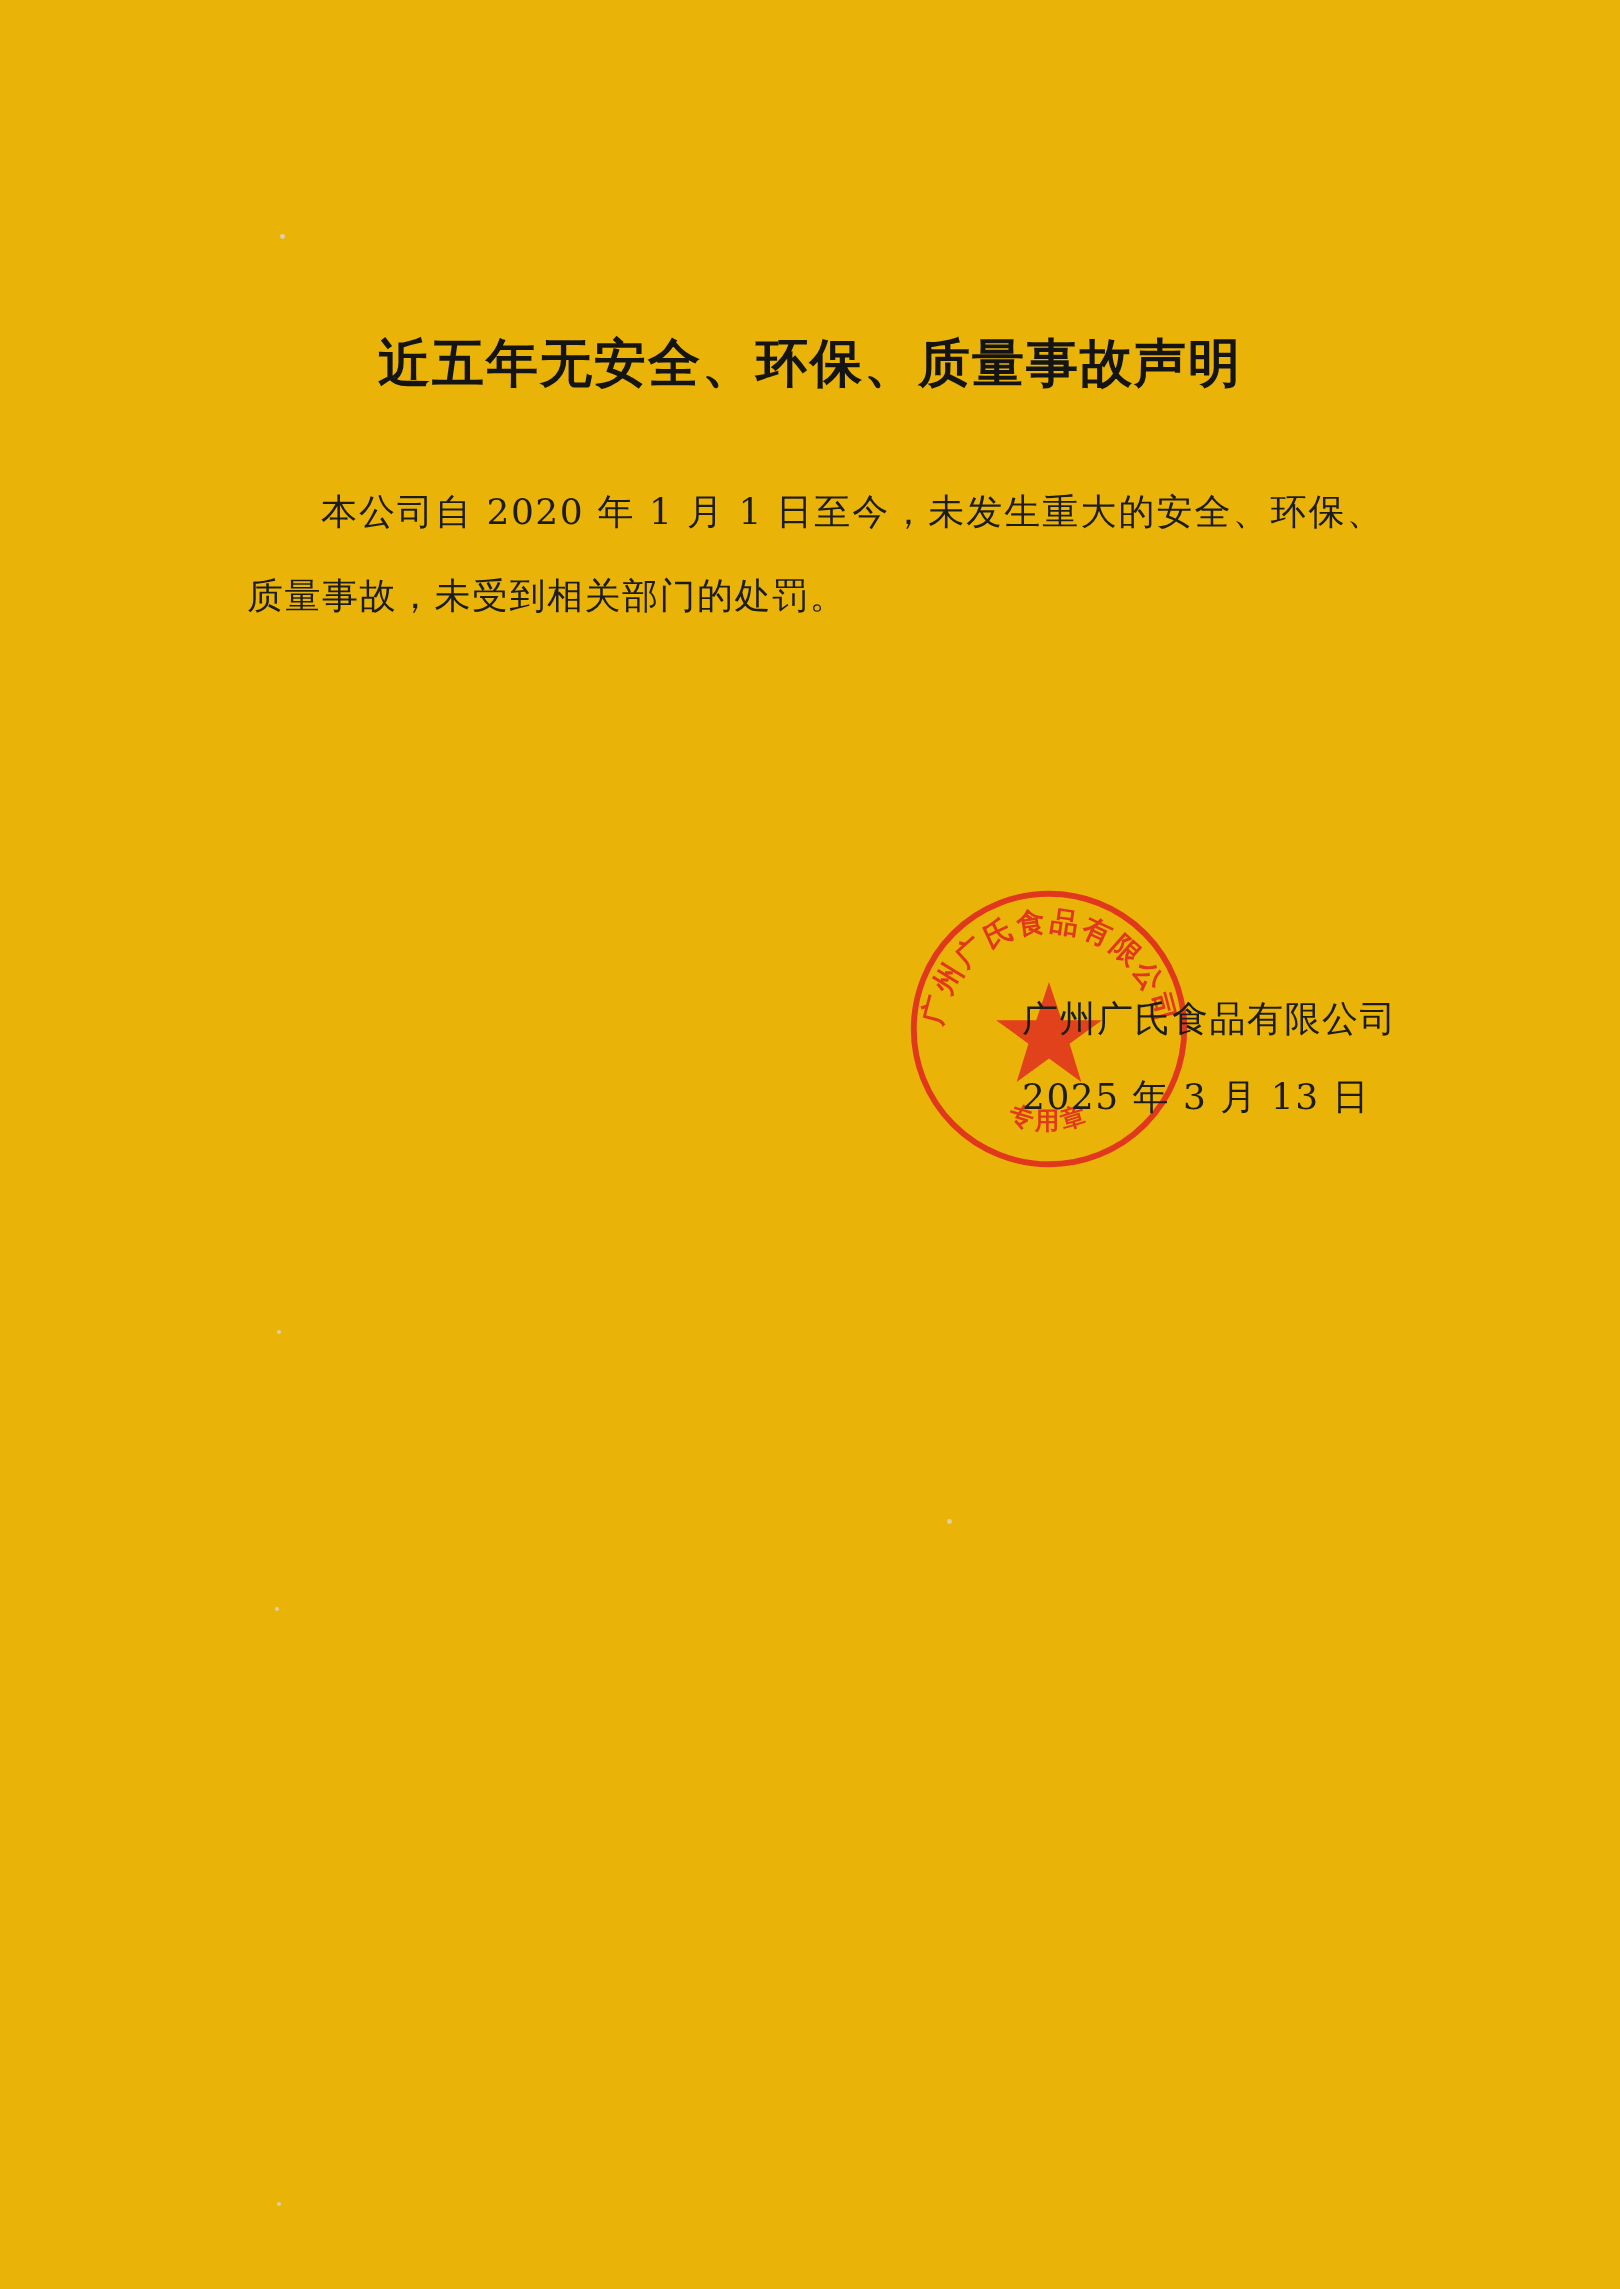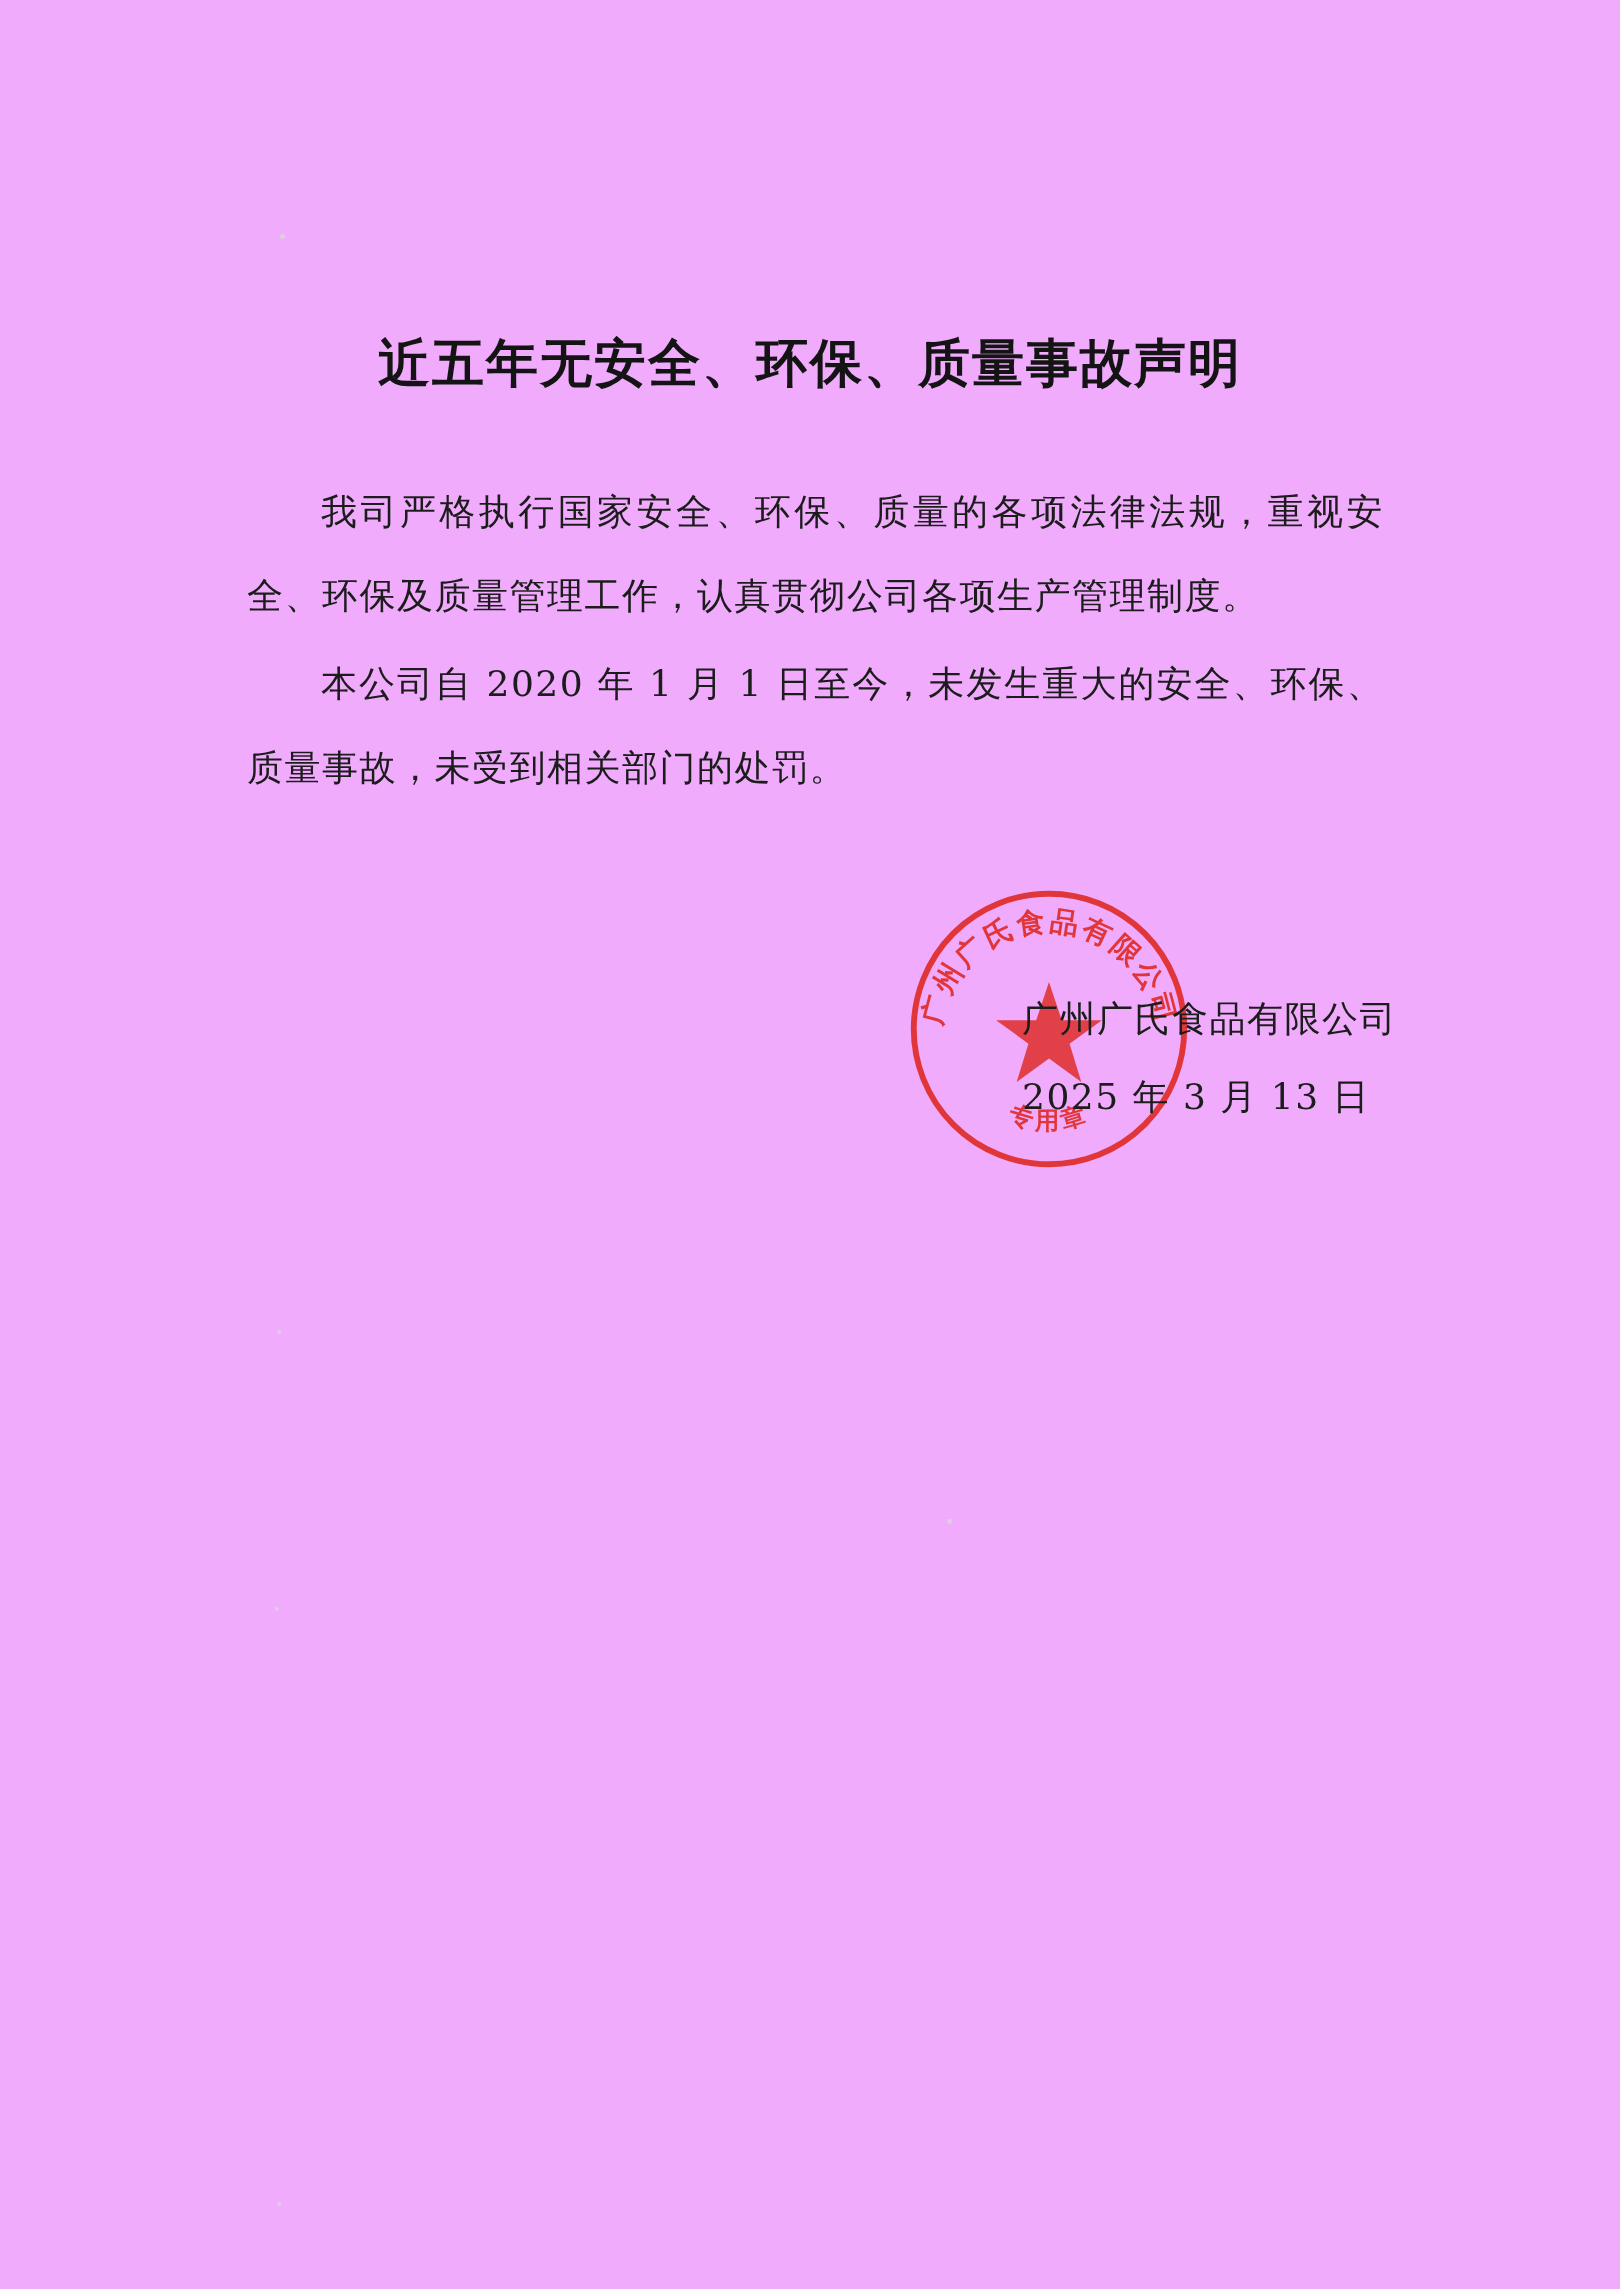--- a/index.html
+++ b/index.html
@@ -13,21 +13,21 @@
     position: relative;
     font-family: "DejaVu Serif", "Liberation Serif", serif;
     color: #1a1a1a;
     overflow: hidden;
   }
 
   
   .page {
     position: absolute;
     inset: 0;
-    background: #f0abfc;
+    background: #eab308;
   }
 
   .page-inner {
     position: absolute;
     left: 0;
     top: 0;
     right: 0;
     bottom: 0;
     padding: 0;
   }
@@ -106,21 +106,20 @@
 
     <div class="speck" style="left:280px; top:234px; width:4.9px; height:4.9px;"></div>
     <div class="speck" style="left:947px; top:1519px; width:4.9px; height:4.9px;"></div>
     <div class="speck" style="left:277px; top:1330px; width:3.9px; height:3.9px;"></div>
     <div class="speck" style="left:275px; top:1607px; width:3.9px; height:3.9px;"></div>
     <div class="speck" style="left:277px; top:2202px; width:3.9px; height:3.9px;"></div>
 
     <h1 class="doc-title">近五年无安全、环保、质量事故声明</h1>
 
     <div class="body-block">
-      <p class="para">我司严格执行国家安全、环保、质量的各项法律法规，重视安全、环保及质量管理工作，认真贯彻公司各项生产管理制度。</p>
       <p class="para">本公司自 2020 年 1 月 1 日至今，未发生重大的安全、环保、质量事故，未受到相关部门的处罚。</p>
     </div>
 
     <div class="seal">
       <svg width="294" height="294" viewBox="0 0 300 300" xmlns="http://www.w3.org/2000/svg">
         <g fill="none" stroke="#e0271f" stroke-width="6">
           <circle cx="150" cy="150" r="138"></circle>
         </g>
 
         <polygon points="150,102 163,141 204,141 171,165 183,204 150,180 117,204 129,165 96,141 137,141" fill="#e0271f" opacity="0.92"></polygon>

